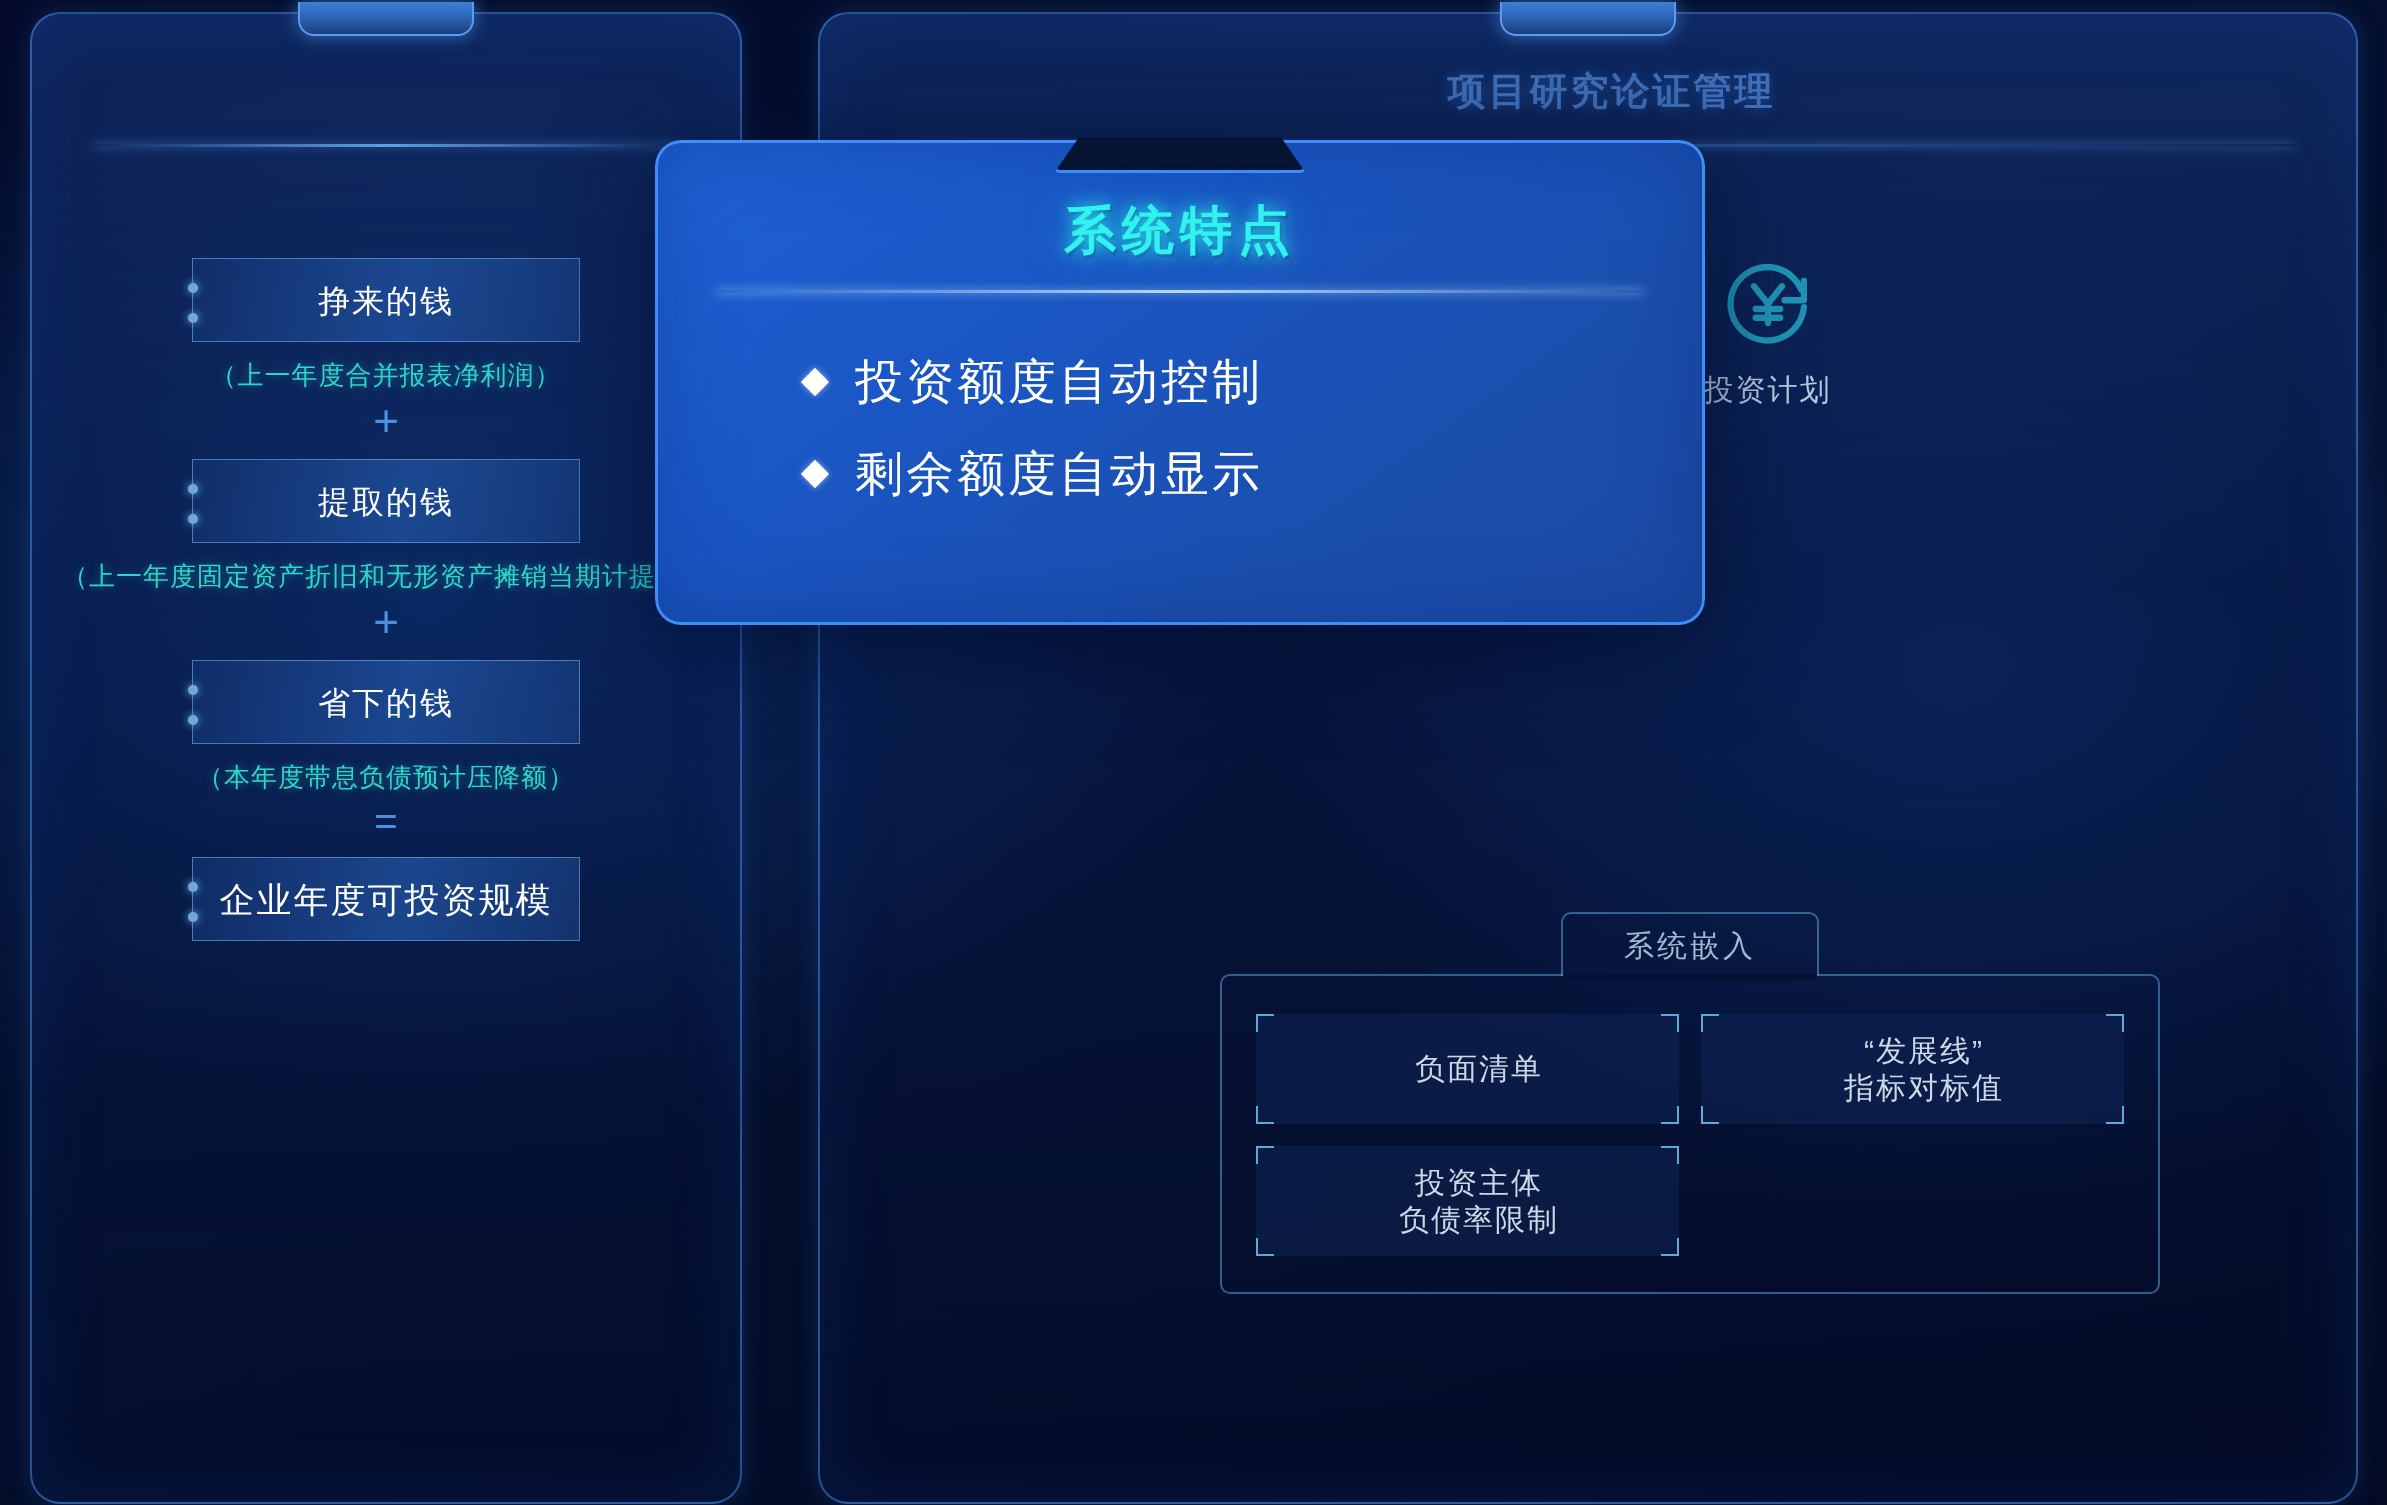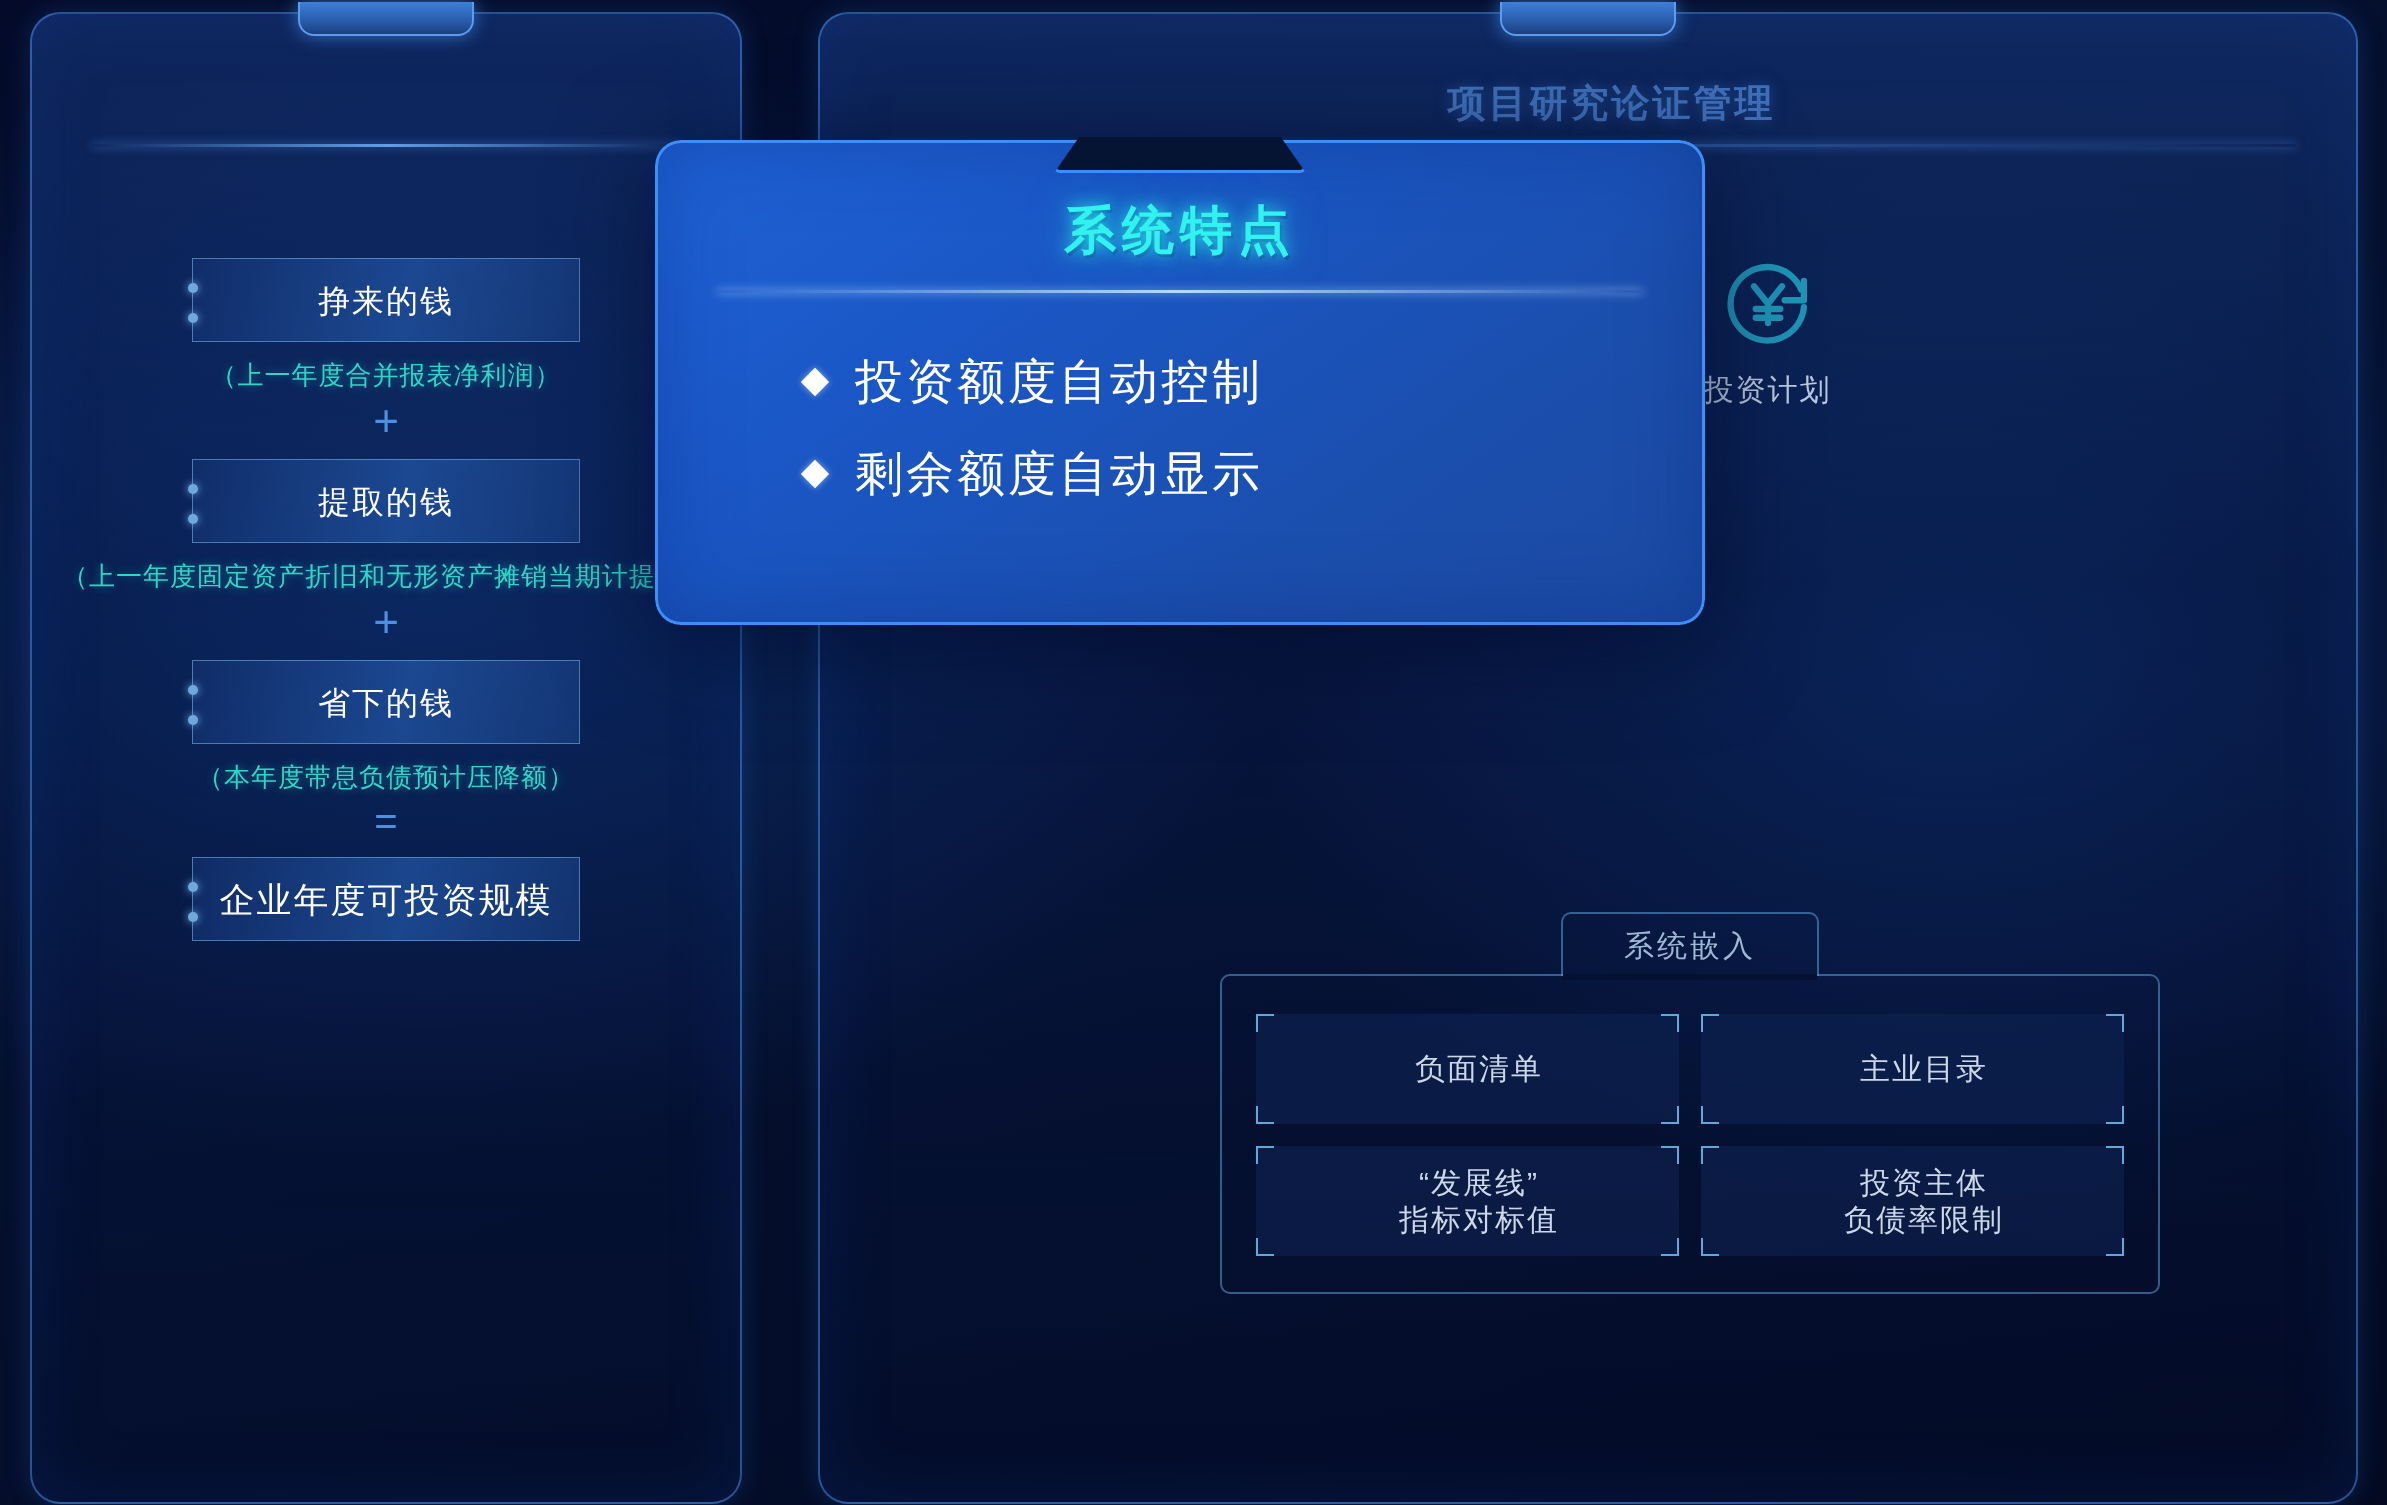--- a/index.html
+++ b/index.html
@@ -43,21 +43,21 @@
 
   .panel-title {
     position:absolute; left:0; right:0; text-align:center;
     font-size:38px; font-weight:bold; letter-spacing:3px;
   }
   .panel.left .panel-title {
     top:64px; color:#35f2ef;
     text-shadow:0 0 14px rgba(40,240,235,0.85), 0 0 34px rgba(30,200,230,0.55);
   }
   .panel.right .panel-title {
-    top:64px; color:#3f6fb8;
+    top:52px; color:#3f6fb8;
     text-shadow:0 0 14px rgba(50,110,200,0.5);
     margin-left:47px;
   }
   .title-divider {
     position:absolute; left:60px; right:60px; top:130px; height:3px;
     background:linear-gradient(90deg, rgba(60,130,230,0.05) 0%, rgba(110,180,255,0.85) 50%, rgba(60,130,230,0.05) 100%);
     box-shadow:0 0 10px rgba(90,160,255,0.6);
   }
   .panel.right .title-divider { background:linear-gradient(90deg, rgba(40,90,180,0.04) 0%, rgba(70,130,215,0.55) 50%, rgba(40,90,180,0.04) 100%); }
 
@@ -327,27 +327,20 @@
             <i class="tr"></i>
           <i class="bl"></i>
             <i class="br"></i>
           <span>负面清单</span>
         </div>
         <div class="embed-box">
           <i class="tl"></i>
             <i class="tr"></i>
           <i class="bl"></i>
             <i class="br"></i>
-          <span>主业目录</span>
-        </div>
-        <div class="embed-box">
-          <i class="tl"></i>
-            <i class="tr"></i>
-          <i class="bl"></i>
-            <i class="br"></i>
           <span>“发展线”
 指标对标值</span>
         </div>
         <div class="embed-box">
           <i class="tl"></i>
             <i class="tr"></i>
           <i class="bl"></i>
             <i class="br"></i>
           <span>投资主体
 负债率限制</span>

